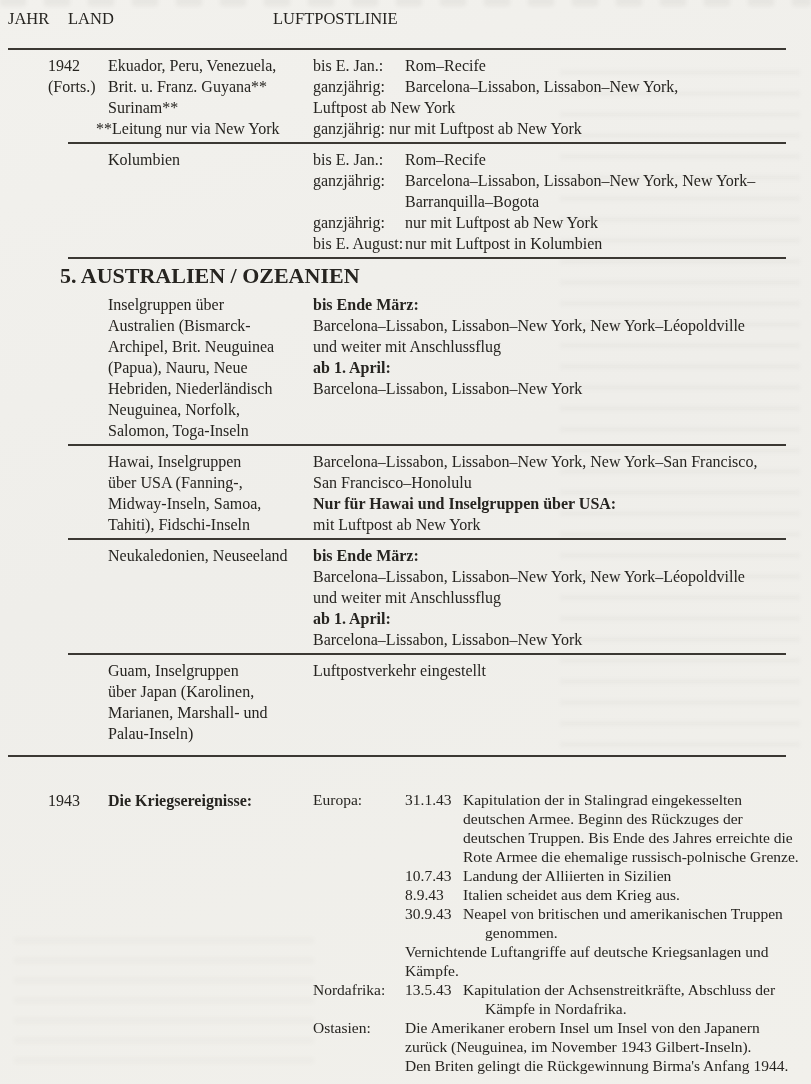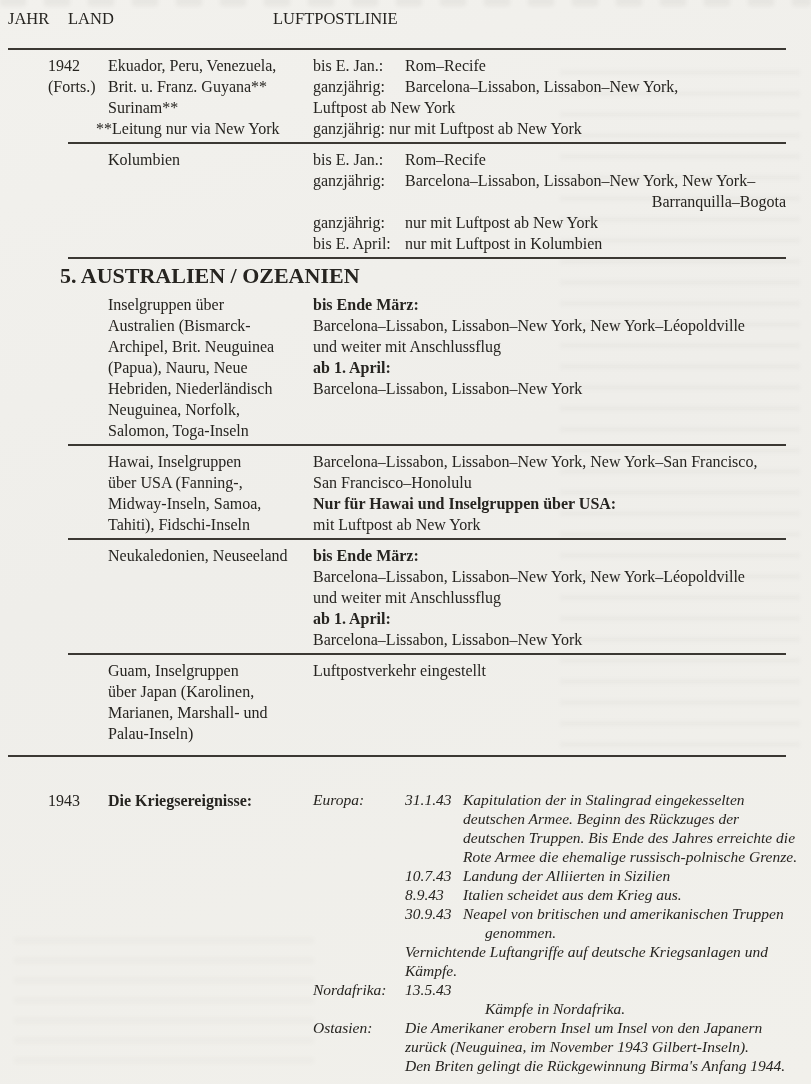--- a/index.html
+++ b/index.html
@@ -23,25 +23,25 @@
   .c2 .line.hang { text-indent:-12px; }
 
   .sep       { border-top:2px solid var(--rule,#3b3833); margin-left:60px; }
   .sep-heavy { border-top:2px solid var(--rule,#3b3833); margin-top:8px; }
 
   .heading { margin-left:52px; font-weight:bold; font-size:22px;
              line-height:22px; padding:6px 0 2px; white-space:nowrap; }
 
   .l3line { white-space:nowrap; }
   .l3line .lbl { display:inline-block; width:92px; }
-  .l3line.ind  { padding-left:92px;text-align:right; }
+  .l3line.ind  { padding-left:92px; }
   .bold { font-weight:bold; }
 
   .events { padding-top:33px; }
-  .events .c3 { font-size:15.5px; line-height:19px;font-style:italic; }
+  .events .c3 { font-size:15.5px; line-height:19px; }
   .ev-line { display:flex; white-space:nowrap; }
   .ev-region { width:92px; flex:none; }
   .ev-date { width:52px; flex:none; text-align:left; padding-right:6px; }
   .ev-cont { padding-left:150px; white-space:nowrap; }
   .ev-cont.extra { padding-left:172px; }
 
   
   .bleed { position:absolute; pointer-events:none; filter:blur(2px); }
   .bleed-top { left:0; top:-3px; width:811px; height:9px;
     background:repeating-linear-gradient(90deg, rgba(90,86,78,.22) 0 26px, transparent 26px 44px);
@@ -90,21 +90,21 @@
         <div class="row">
           <div class="c1"></div>
           <div class="c2">
             <div class="line">Kolumbien</div>
           </div>
           <div class="c3">
             <div class="l3line"><span class="lbl">bis E. Jan.:</span><span>Rom–Recife</span></div>
             <div class="l3line"><span class="lbl">ganzjährig:</span><span>Barcelona–Lissabon, Lissabon–New York, New York–</span></div>
             <div class="l3line ind"><span>Barranquilla–Bogota</span></div>
             <div class="l3line"><span class="lbl">ganzjährig:</span><span>nur mit Luftpost ab New York</span></div>
-            <div class="l3line"><span class="lbl">bis E. April:</span><span>nur mit Luftpost in Kolumbien</span></div>
+            <div class="l3line"><span class="lbl">bis E. August:</span><span>nur mit Luftpost in Kolumbien</span></div>
           </div>
         </div>
         <div class="sep"></div>
         <div class="heading">5. AUSTRALIEN / OZEANIEN</div>
         <div class="row">
           <div class="c1"></div>
           <div class="c2">
             <div class="line">Inselgruppen über</div>
             <div class="line">Australien (Bismarck-</div>
             <div class="line">Archipel, Brit. Neuguinea</div>
@@ -201,20 +201,21 @@
               <span class="ev-region"></span>
               <span>Vernichtende Luftangriffe auf deutsche Kriegsanlagen und</span>
             </div>
             <div class="ev-line">
               <span class="ev-region"></span>
               <span>Kämpfe.</span>
             </div>
             <div class="ev-line">
               <span class="ev-region">Nordafrika:</span>
               <span class="ev-date">13.5.43</span>
+              <span>Kapitulation der Achsenstreitkräfte, Abschluss der</span>
             </div>
             <div class="ev-cont extra">Kämpfe in Nordafrika.</div>
             <div class="ev-line">
               <span class="ev-region">Ostasien:</span>
               <span>Die Amerikaner erobern Insel um Insel von den Japanern</span>
             </div>
             <div class="ev-line">
               <span class="ev-region"></span>
               <span>zurück (Neuguinea, im November 1943 Gilbert-Inseln).</span>
             </div>

